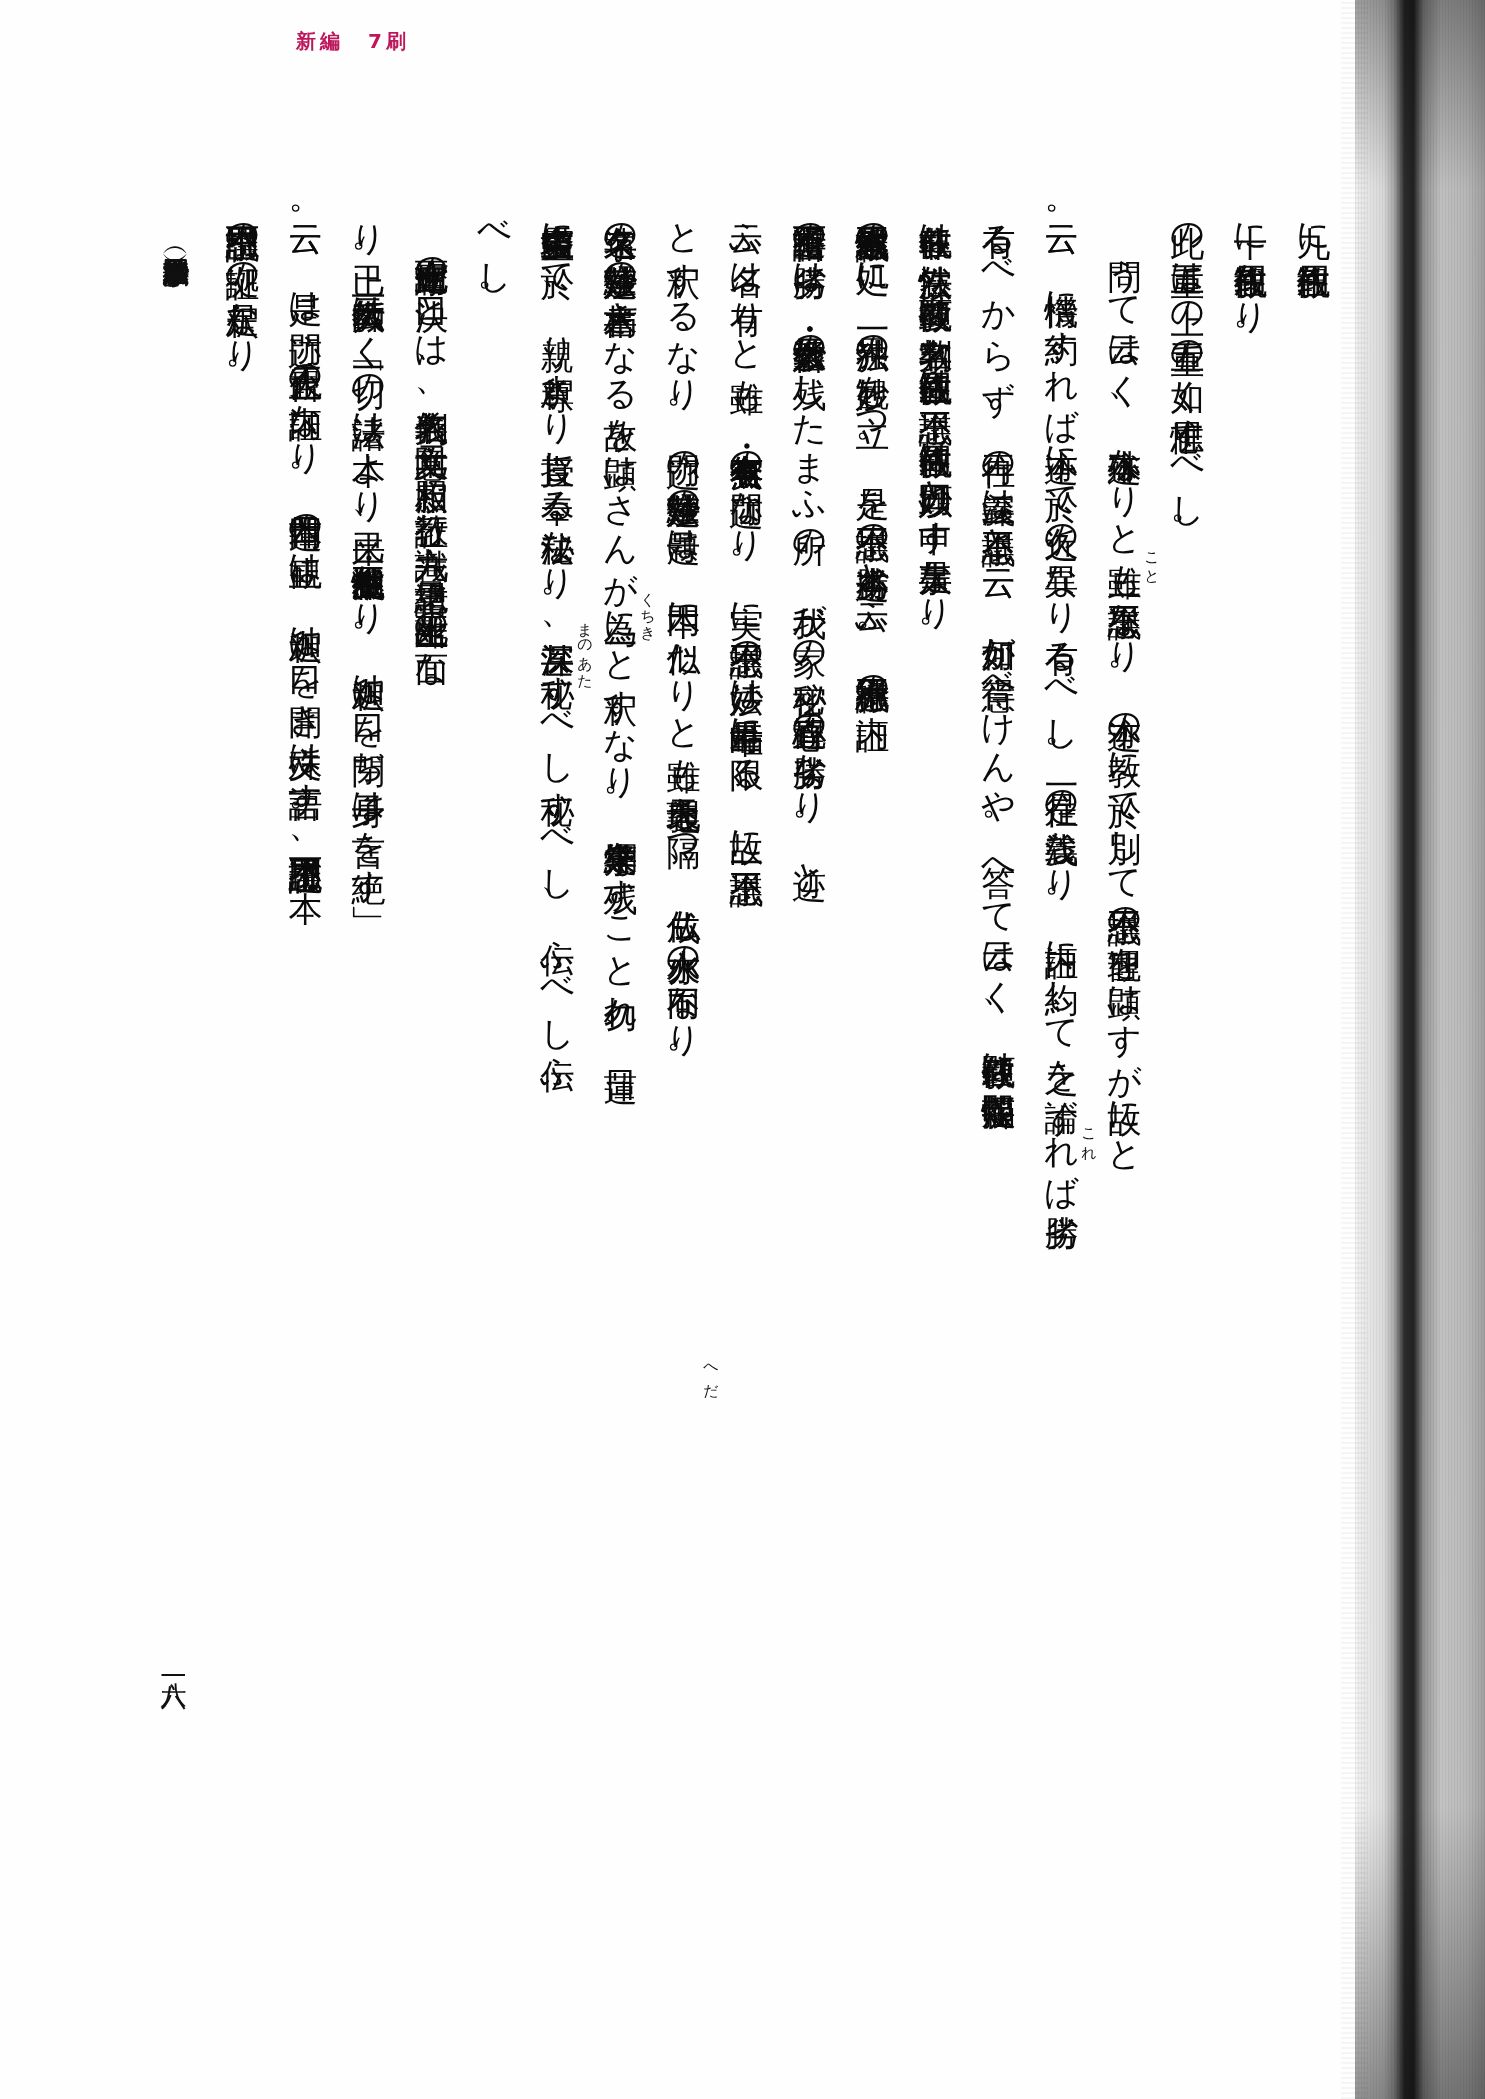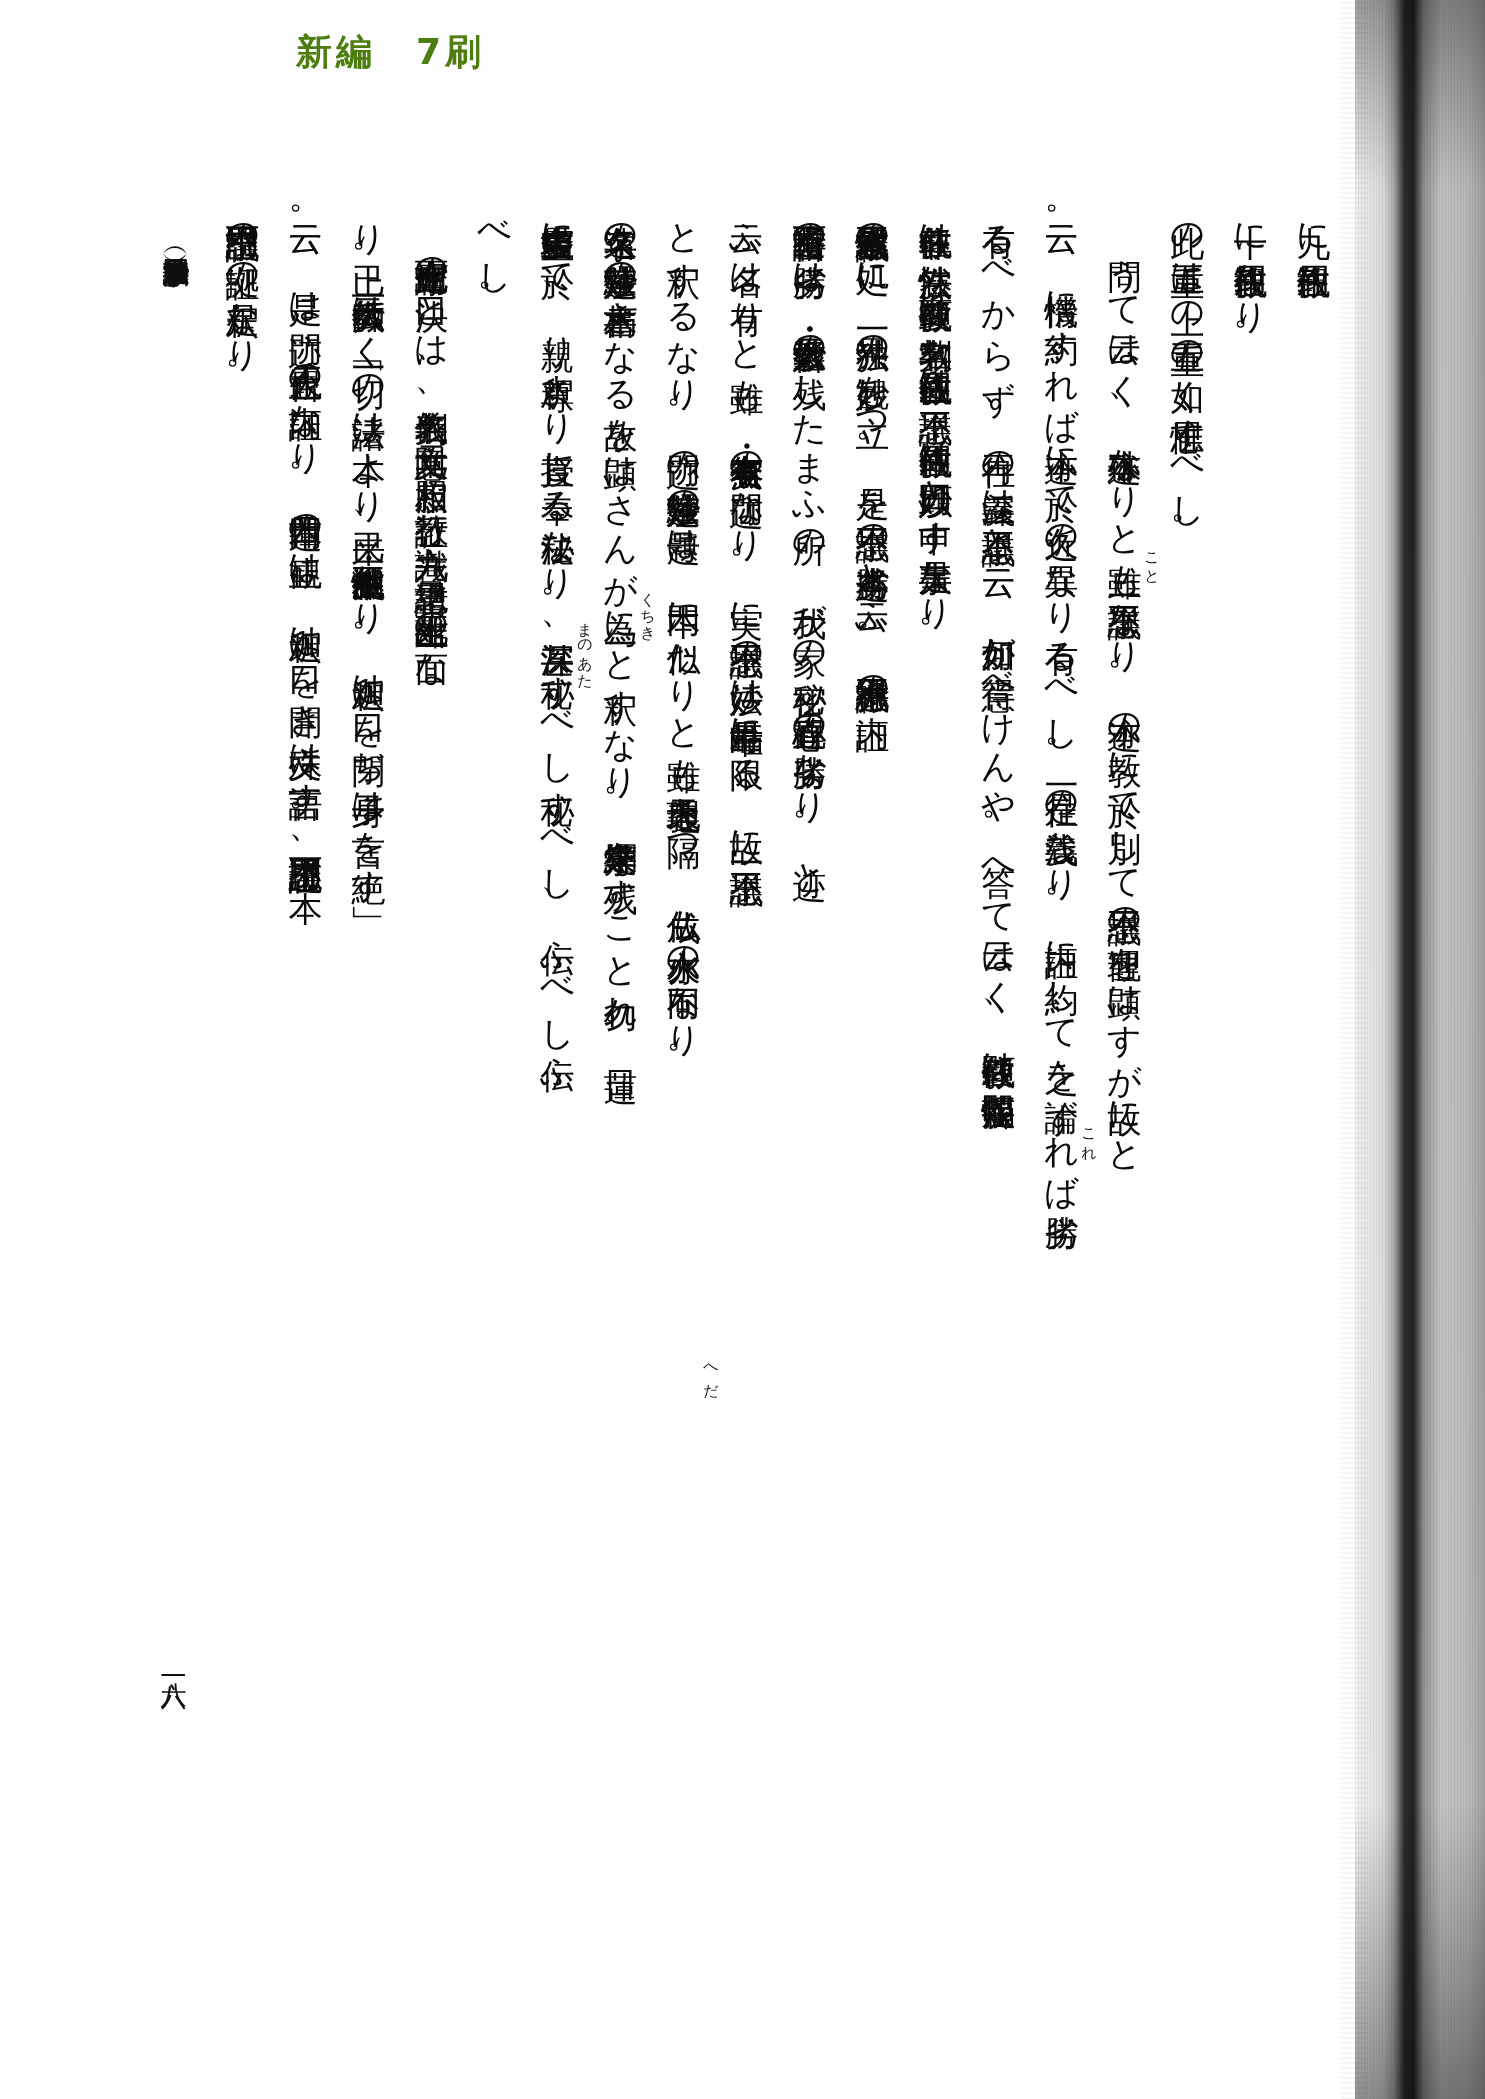--- a/index.html
+++ b/index.html
@@ -27,21 +27,21 @@
         rgba(0,0,0,0.34) 100%);
   }
   .edge-speck{
     position:absolute;top:0;right:118px;width:26px;height:2099px;
     background:repeating-linear-gradient(0deg, rgba(0,0,0,0.07) 0 2px, rgba(0,0,0,0) 2px 5px);
     opacity:.5;
   }
   .header{
     position:absolute;left:296px;top:28px;
     font-family:"DejaVu Sans","Liberation Sans",sans-serif;
-    font-size:36px;font-weight:600;color:#4d7c0f;letter-spacing:4px;
+    font-size:20px;font-weight:600;color:#be185d;letter-spacing:4px;
     white-space:pre;
   }
   .text-block{
     position:absolute;top:200px;right:140px;height:1800px;
     writing-mode:vertical-rl;
     font-size:34px;line-height:63px;color:#0b0b0b;
     letter-spacing:0;
   }
   .col{margin:0;white-space:pre-wrap;}
   .ruby{

